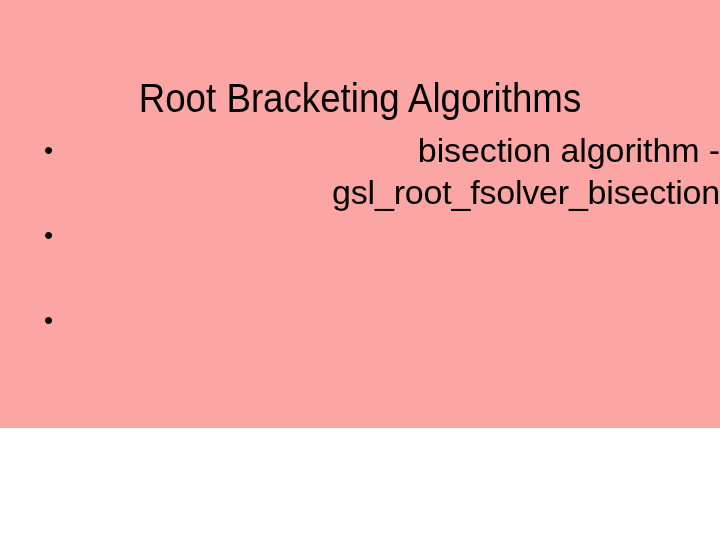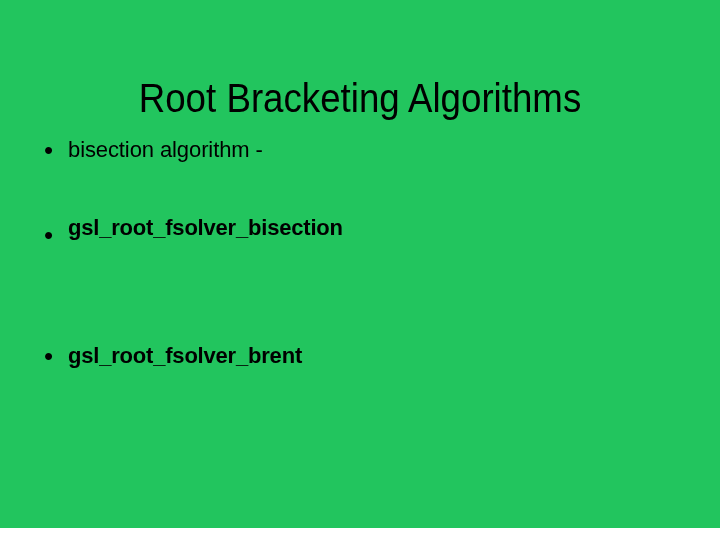--- a/index.html
+++ b/index.html
@@ -15,22 +15,22 @@
     color: #000000;
     overflow: hidden;
     position: relative;
   }
 
   .slide {
     position: absolute;
     left: 0;
     top: 0;
     width: 720px;
-    height: 528px;
-    background: #22c55e;
+    height: 428px;
+    background: #fca5a5;
   }
 
   
   .slide-title {
     position: absolute;
     left: 0;
     top: 48px;
     width: 720px;
     text-align: center;
     font-family: "Liberation Sans Narrow", "Liberation Sans", sans-serif;
@@ -69,30 +69,30 @@
     height: 42px;
     line-height: 42px;
     font-size: 26px;
     text-align: left;
   }
 
   .bullet-line {
     display: block;
     height: 42px;
     line-height: 42px;
-    font-size: 22px;
+    font-size: 34px;
     font-weight: 400;
     white-space: nowrap;
     letter-spacing: -0.1px;
+    text-align: right;
   }
 
   .bullet-line.code {
-    font-weight: 700;
+    font-weight: 400;
     letter-spacing: -0.2px;
-    margin-top: 36px;
   }
 </style>
 </head>
 <body>
 
 <div class="slide">
 
   <h1 class="slide-title">Root Bracketing Algorithms</h1>
 
   <ul class="bullet-list">
@@ -102,18 +102,17 @@
       <span class="bullet-line">bisection algorithm -</span>
       <span class="bullet-line code">gsl_root_fsolver_bisection</span>
     </li>
 
     <li class="bullet-item">
       <span class="bullet-marker">•</span>
     </li>
 
     <li class="bullet-item">
       <span class="bullet-marker">•</span>
-      <span class="bullet-line code">gsl_root_fsolver_brent</span>
     </li>
 
   </ul>
 
 </div>
 
 </body></html>

